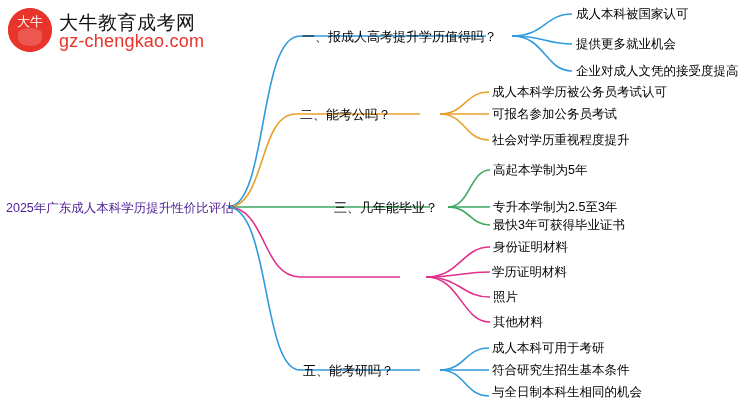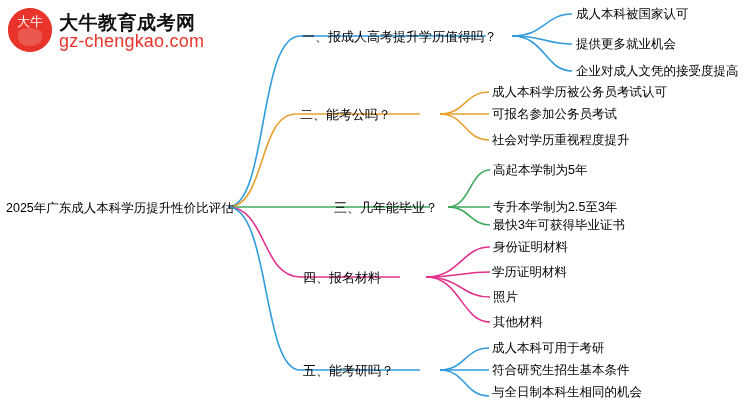--- a/index.html
+++ b/index.html
@@ -50,21 +50,21 @@
     height: 44px;
   }
   .logo-text {
     margin-left: 7px;
     display: flex;
     flex-direction: column;
     justify-content: center;
   }
   .logo-title {
     font-size: 19px;
-    font-weight: bold;
+    font-weight: normal;
     color: #111111;
     letter-spacing: 0.5px;
     line-height: 22px;
     white-space: nowrap;
   }
   .logo-sub {
     font-size: 18px;
     color: #e8342a;
     line-height: 15px;
     letter-spacing: 0.2px;
@@ -72,21 +72,21 @@
     font-family: "Liberation Sans", sans-serif;
   }
   .node-label {
     position: absolute;
     white-space: nowrap;
     color: #000000;
     font-family: "Liberation Sans", sans-serif;
   }
   .root-label {
     font-size: 12.5px;
-    color: #000000;
+    color: #4c1d95;
   }
   .branch-label {
     font-size: 13px;
   }
   .leaf-label {
     font-size: 12.5px;
   }
 </style>
 </head>
 <body>
@@ -151,21 +151,20 @@
   <div class="node-label leaf-label" style="left:492px; top:84px;">成人本科学历被公务员考试认可</div>
   <div class="node-label branch-label" style="left:300px; top:106px;">二、能考公吗？</div>
   <div class="node-label leaf-label" style="left:492px; top:106px;">可报名参加公务员考试</div>
   <div class="node-label leaf-label" style="left:492px; top:132px;">社会对学历重视程度提升</div>
 
   <div class="node-label branch-label" style="left:334px; top:199px;">三、几年能毕业？</div>
   <div class="node-label leaf-label" style="left:493px; top:162px;">高起本学制为5年</div>
   <div class="node-label leaf-label" style="left:493px; top:199px;">专升本学制为2.5至3年</div>
   <div class="node-label leaf-label" style="left:493px; top:217px;">最快3年可获得毕业证书</div>
 
-  <div class="node-label branch-label" style="left:303px; top:269px;">四、报名材料</div>
   <div class="node-label leaf-label" style="left:493px; top:239px;">身份证明材料</div>
   <div class="node-label leaf-label" style="left:492px; top:264px;">学历证明材料</div>
   <div class="node-label leaf-label" style="left:493px; top:289px;">照片</div>
   <div class="node-label leaf-label" style="left:493px; top:314px;">其他材料</div>
 
   <div class="node-label leaf-label" style="left:492px; top:340px;">成人本科可用于考研</div>
   <div class="node-label branch-label" style="left:303px; top:362px;">五、能考研吗？</div>
   <div class="node-label leaf-label" style="left:492px; top:362px;">符合研究生招生基本条件</div>
   <div class="node-label leaf-label" style="left:492px; top:384px;">与全日制本科生相同的机会</div>
 

